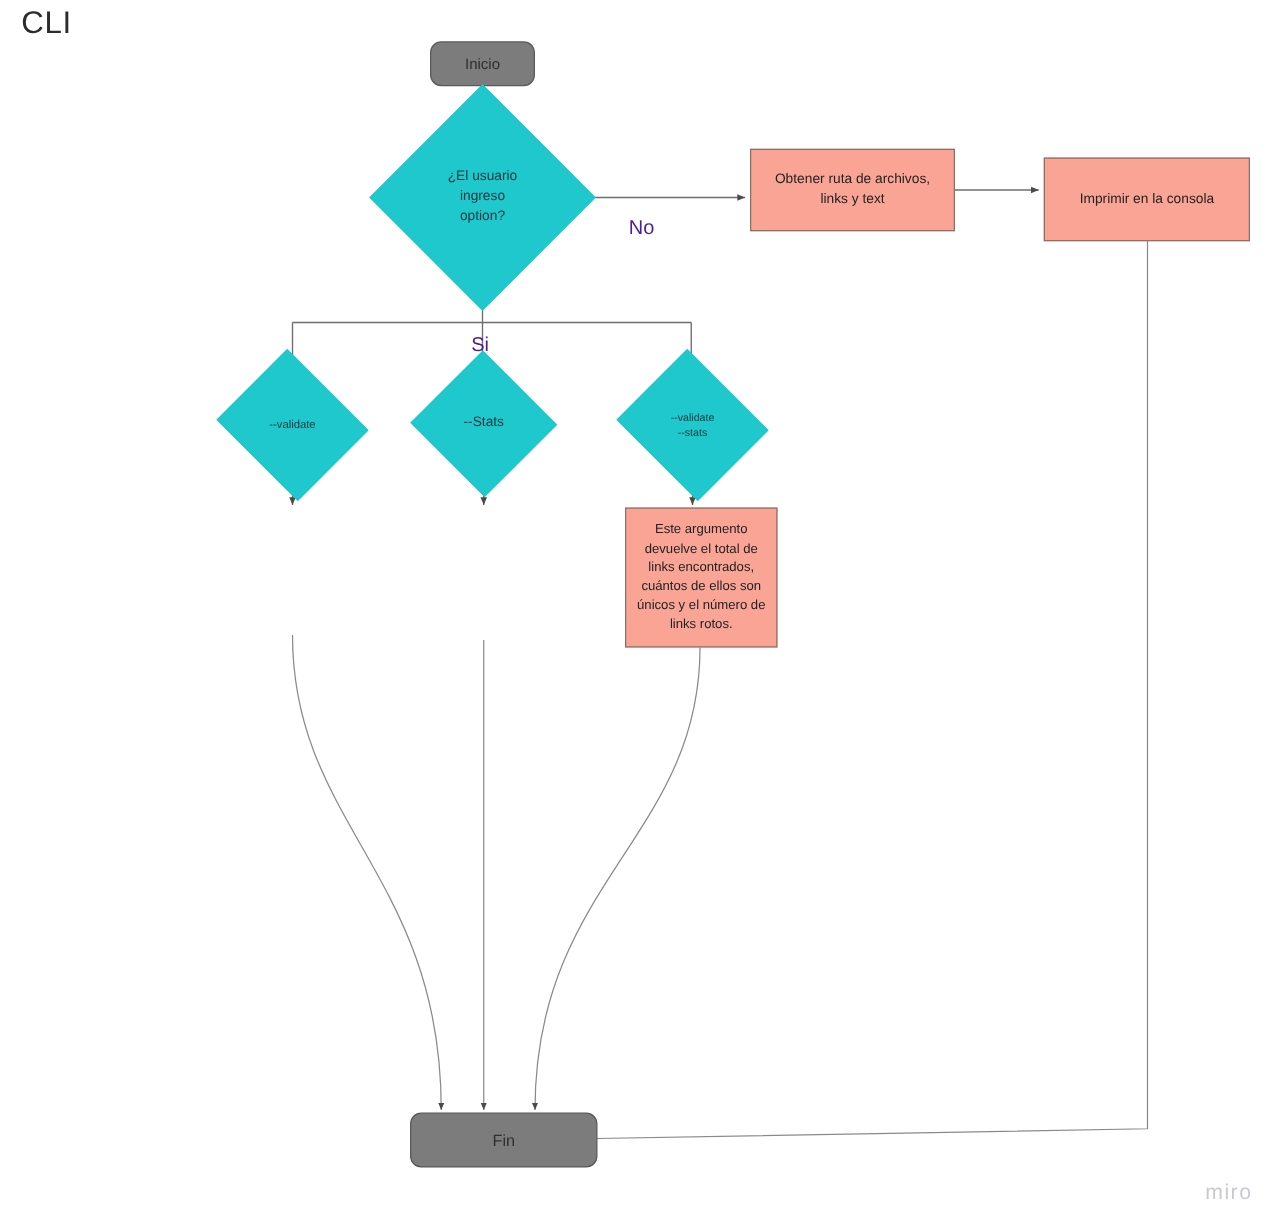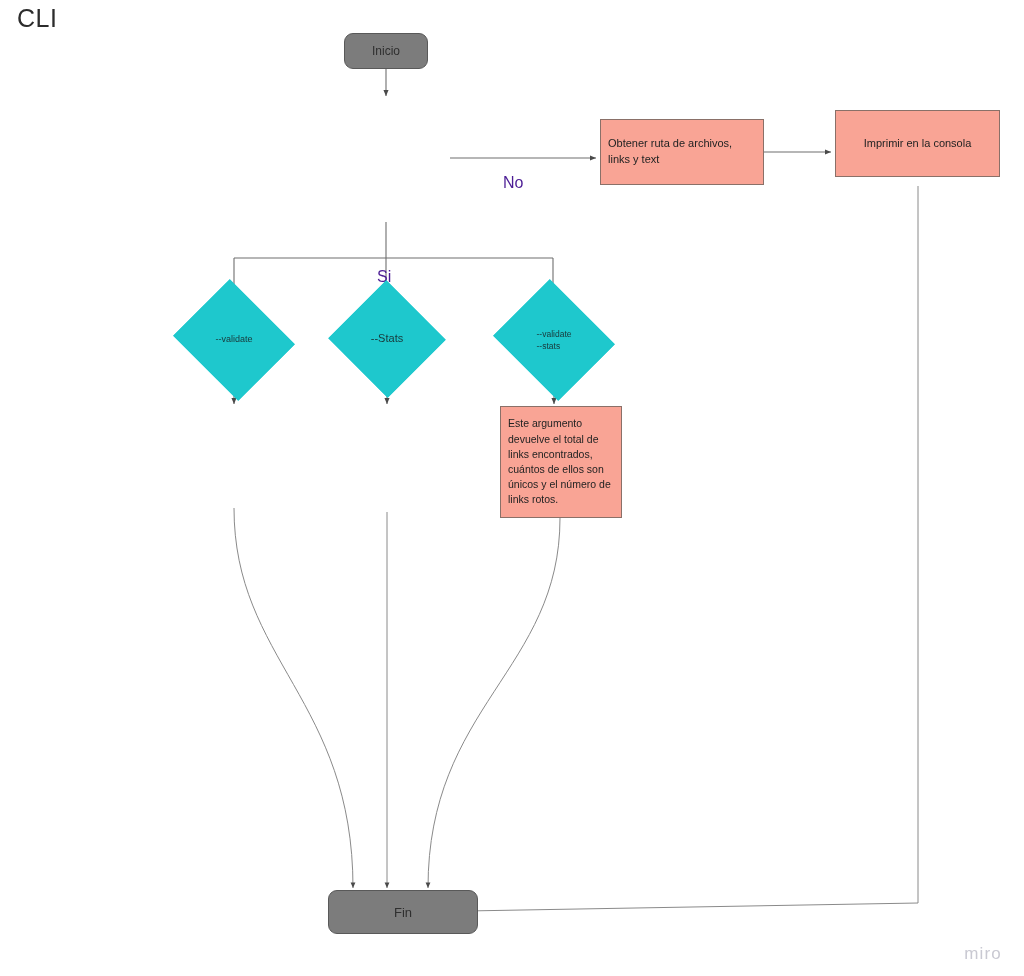--- a/index.html
+++ b/index.html
@@ -29,21 +29,21 @@
     width: 1024px;
     height: 976px;
     pointer-events: none;
   }
   .node {
     position: absolute;
     box-sizing: border-box;
     display: flex;
     align-items: center;
     justify-content: center;
-    text-align: left;
+    text-align: center;
   }
   
   .terminal {
     background: #7c7c7c;
     border: 1px solid #595959;
     border-radius: 9px;
     color: #2f2f2f;
     font-size: 12px;
   }
   
@@ -142,30 +142,38 @@
     <path class="line-thin" d="M387,512 L387,888" marker-end="url(#arrow)"></path>
     <path class="line-thin" d="M560,518 C560,670 428,706 428,888" marker-end="url(#arrow)"></path>
 
     <path class="line-thin" d="M918,186 L918,903 L466,911" marker-end="url(#arrow)"></path>
   </svg>
 
   <div class="node terminal" style="left:344px; top:33px; width:84px; height:36px;">
     <span>Inicio</span>
   </div>
 
+  <div class="node decision big" style="left:322px; top:94px; width:128px; height:128px;">
+    <span class="dia-shape"></span>
+    <span class="dia-label">
+      <span>¿El usuario</span><br>
+      <span>ingreso</span><br>
+      <span>option?</span>
+    </span>
+  </div>
 
   <div class="edge-label" style="left:503px; top:130px;">No</div>
 
   <div class="edge-label" style="left:377px; top:224px;">Si</div>
 
   <div class="node process" style="left:600px; top:119px; width:164px; height:66px;">
     <span>Obtener ruta de archivos, links y text</span>
   </div>
 
-  <div class="node process" style="left:835px; top:110px; width:165px; height:67px;">
+  <div class="node process" style="left:835px; top:126px; width:165px; height:67px;">
     <span>Imprimir en la consola</span>
   </div>
 
   <div class="node decision mid" style="left:188px; top:300px; width:92px; height:80px;">
     <span class="dia-shape"></span>
     <span class="dia-label">--validate</span>
   </div>
 
   <div class="node decision mid2" style="left:345px; top:298px; width:84px; height:82px;">
     <span class="dia-shape"></span>

